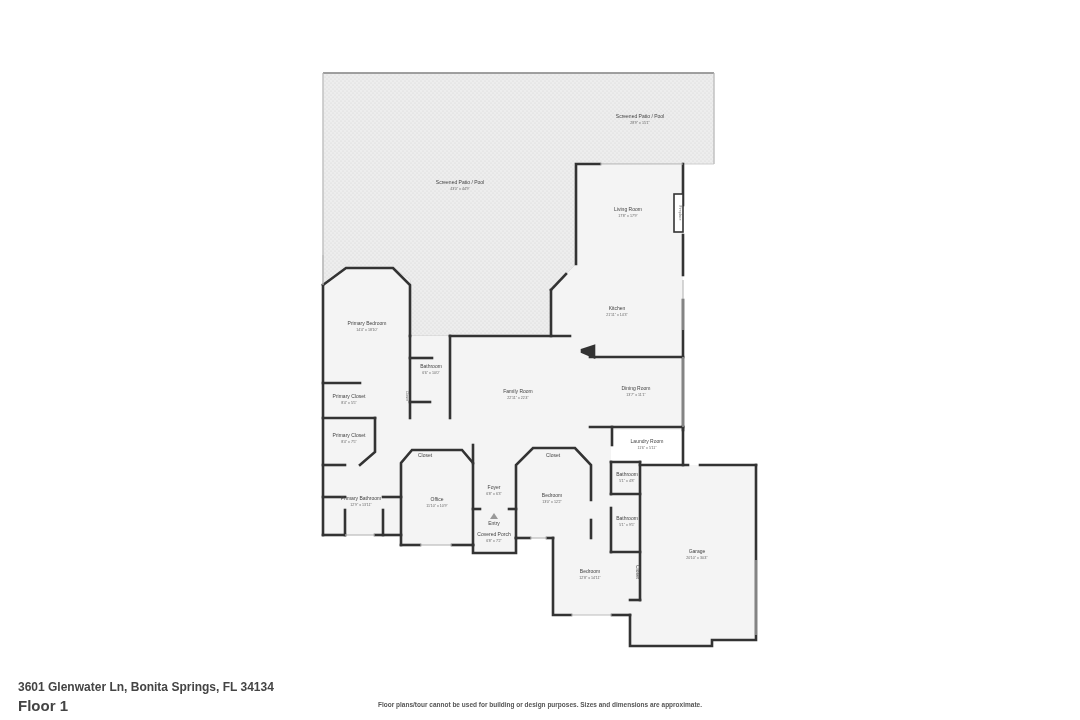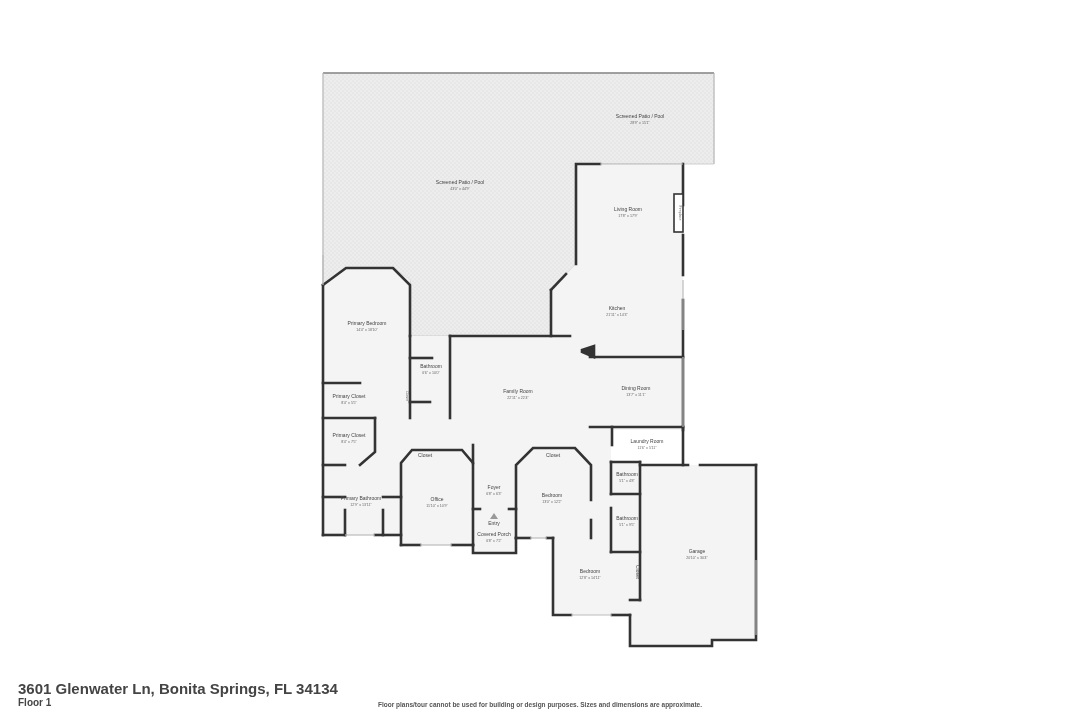--- a/index.html
+++ b/index.html
@@ -2,22 +2,22 @@
 <html><head>
 <meta charset="utf-8">
 <style>
   html, body { margin:0; padding:0; }
   body { width:1080px; height:720px; background:#ffffff; position:relative; overflow:hidden; font-family:"Liberation Sans", sans-serif; }
   #plan { position:absolute; left:0; top:0; width:1080px; height:720px; }
   .room-name { font-size:5px; fill:#444; text-anchor:middle; font-family:"Liberation Sans", sans-serif; }
   .room-dim { font-size:3.6px; fill:#666; text-anchor:middle; font-family:"Liberation Sans", sans-serif; }
   .wall { stroke:#333; stroke-width:2.6; fill:none; stroke-linecap:square; }
   .window { stroke:#bbb; stroke-width:1.2; fill:none; }
-  .footer-address { position:absolute; left:18px; top:680px; font-size:15px; font-weight:bold; color:#444; }
-  .footer-floor { position:absolute; left:18px; top:697px; font-size:10px; font-weight:bold; color:#444; }
+  .footer-address { position:absolute; left:18px; top:680px; font-size:12px; font-weight:bold; color:#444; }
+  .footer-floor { position:absolute; left:18px; top:697px; font-size:15px; font-weight:bold; color:#444; }
   .footer-disclaimer { position:absolute; left:0; width:1080px; top:701px; text-align:center; font-size:6.5px; font-weight:bold; color:#555; }
 </style>
 </head>
 <body>
 
 <svg id="plan" viewBox="0 0 1080 720" xmlns="http://www.w3.org/2000/svg">
   <defs>
     <pattern id="dots" width="4" height="4" patternUnits="userSpaceOnUse">
       <rect width="4" height="4" fill="#ededed"></rect>
       <circle cx="1" cy="1" r="0.6" fill="#d6d6d6"></circle>

